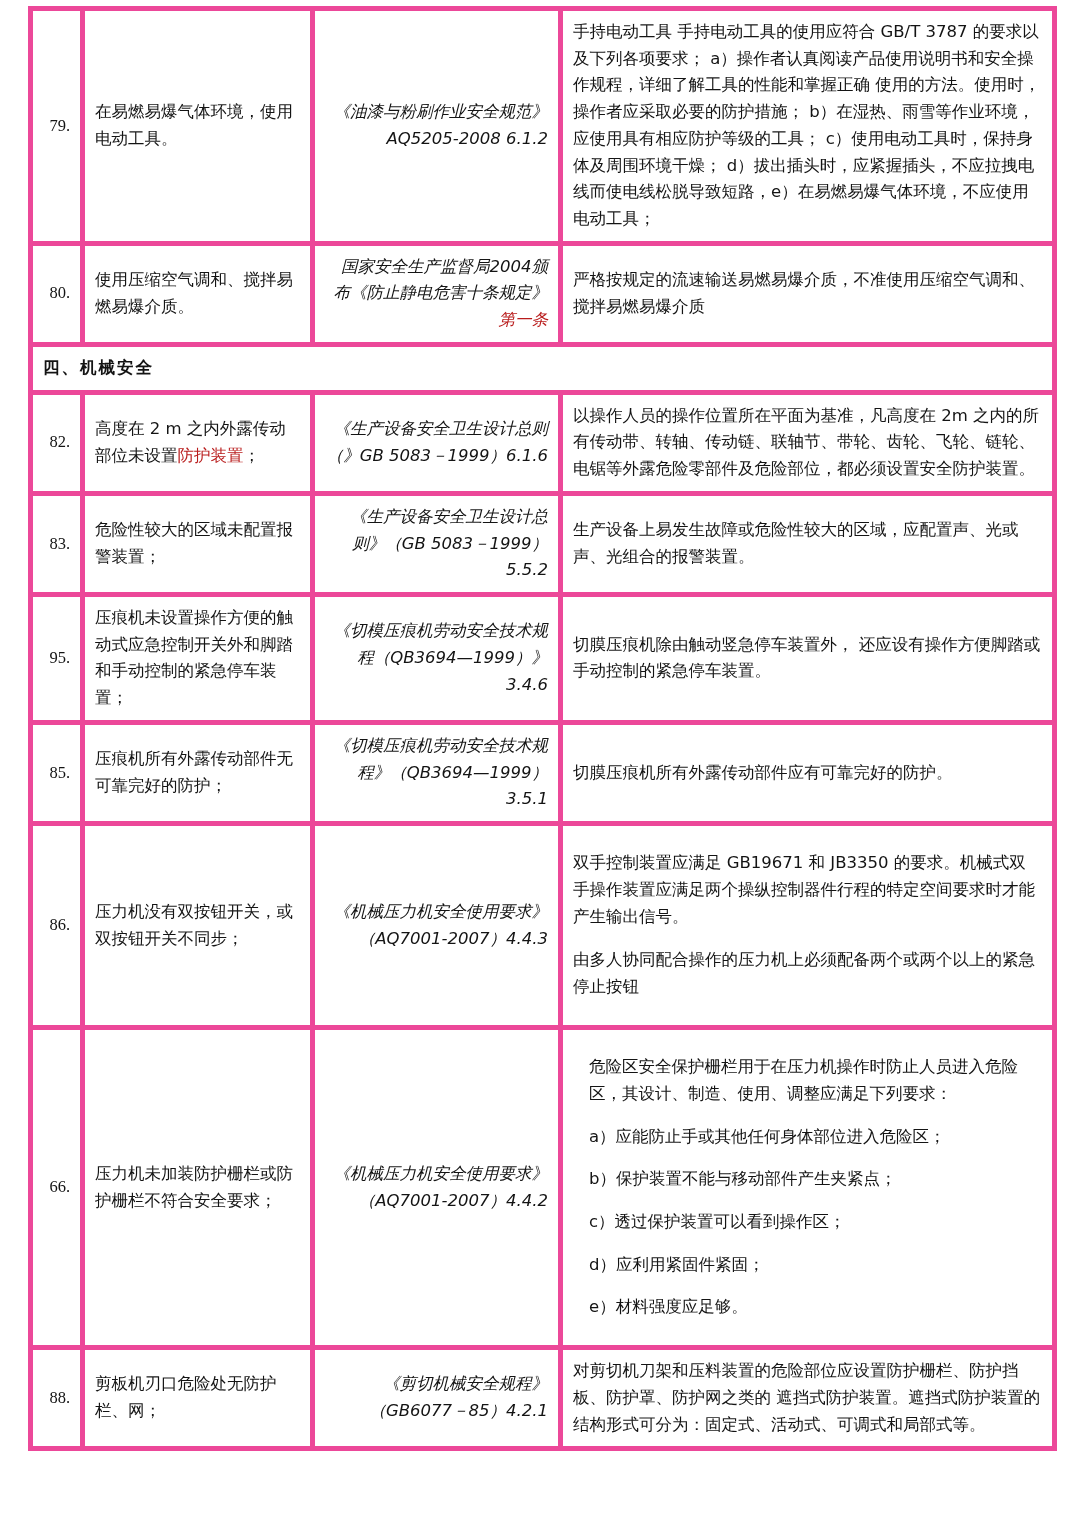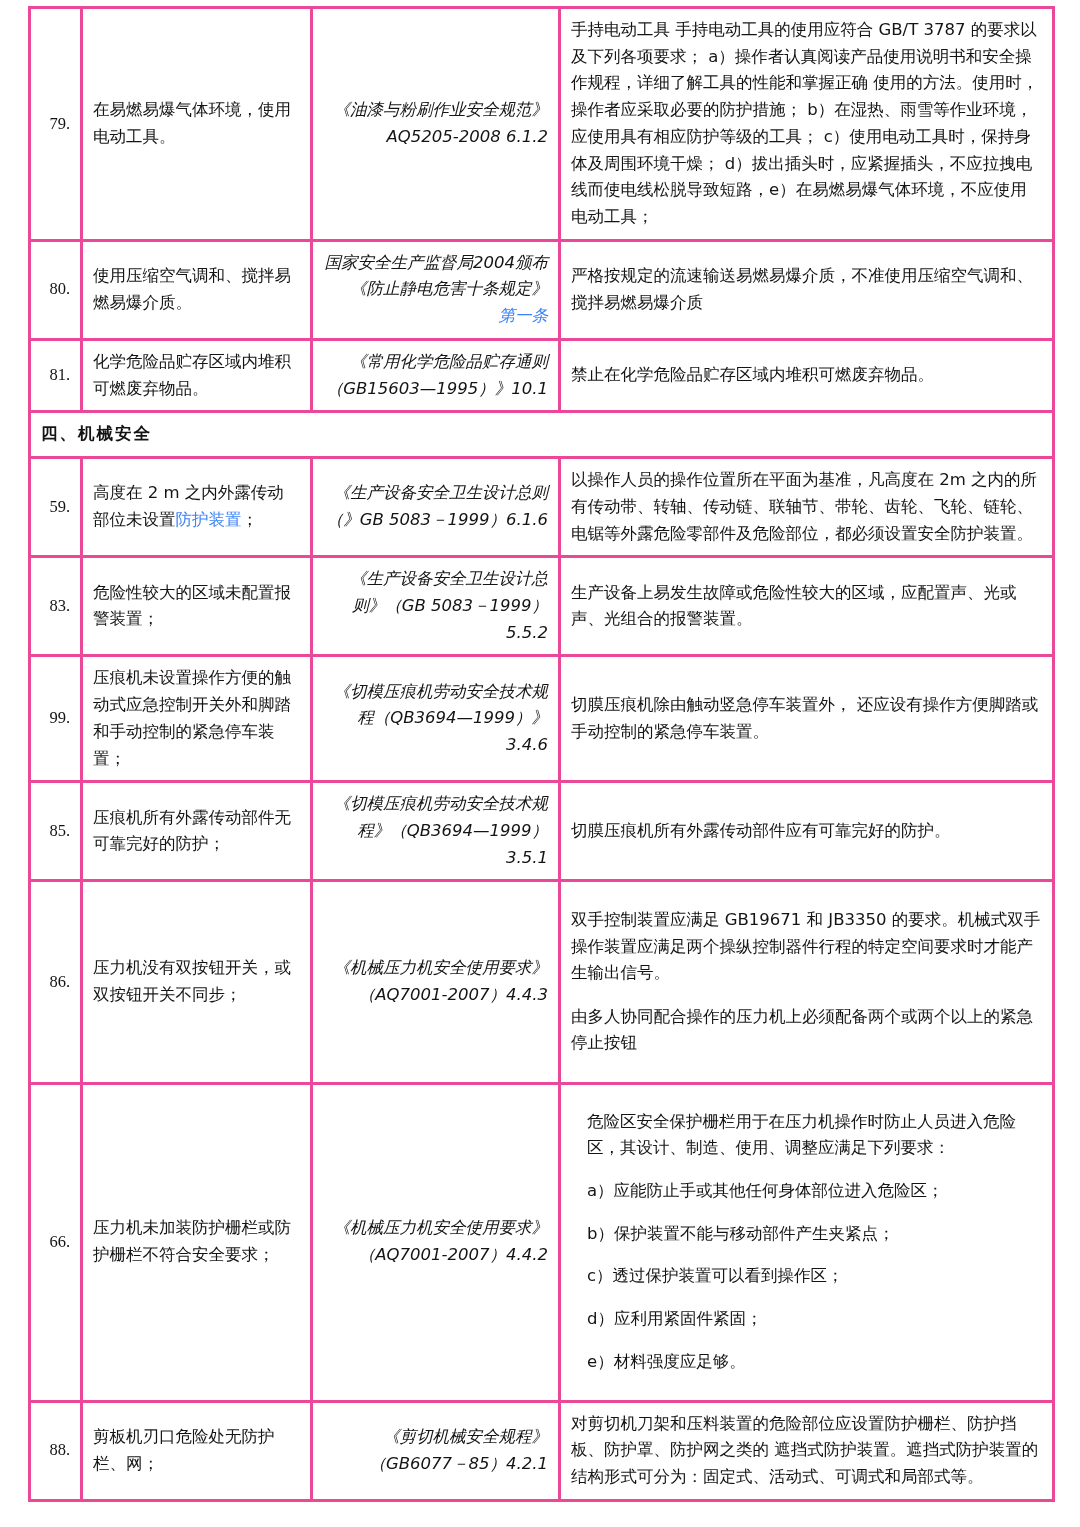--- a/index.html
+++ b/index.html
@@ -18,21 +18,21 @@
     padding: 6px 28px 10px 28px;
     background: #fff;
   }
   table.doc-table {
     width: 1024px;
     border-collapse: collapse;
     table-layout: fixed;
     border: 1.5px solid #111;
   }
   table.doc-table td {
-    border: 3px solid #ec4899;
+    border: 5px solid #ec4899;
     vertical-align: middle;
     padding: 8px 10px;
     font-size: 16.5px;
     line-height: 1.62;
     color: #141414;
   }
   col.c-num { width: 52px; }
   col.c-item { width: 230px; }
   col.c-ref { width: 248px; }
   col.c-desc { width: 494px; }
@@ -56,21 +56,21 @@
     text-align: left;
     vertical-align: middle;
   }
   td.section {
     text-align: left;
     font-weight: bold;
     font-size: 18.5px;
     letter-spacing: 2px;
     padding: 12px 0;
   }
-  .red { color: #3b82f6; }
+  .red { color: #b91c1c; }
   .desc-lines p {
     margin: 16px;
   }
 </style>
 </head>
 <body>
 
 <div class="page">
   <table class="doc-table">
     <colgroup>
@@ -87,47 +87,41 @@
         <td class="desc">手持电动工具 手持电动工具的使用应符合 GB/T 3787 的要求以及下列各项要求； a）操作者认真阅读产品使用说明书和安全操作规程，详细了解工具的性能和掌握正确 使用的方法。使用时，操作者应采取必要的防护措施； b）在湿热、雨雪等作业环境，应使用具有相应防护等级的工具； c）使用电动工具时，保持身体及周围环境干燥； d）拔出插头时，应紧握插头，不应拉拽电线而使电线松脱导致短路，e）在易燃易爆气体环境，不应使用电动工具；</td>
       </tr>
 
       <tr>
         <td class="num">80.</td>
         <td class="item">使用压缩空气调和、搅拌易燃易爆介质。</td>
         <td class="ref"><span>国家安全生产监督局2004颁布《防止静电危害十条规定》</span><br><span class="red">第一条</span></td>
         <td class="desc">严格按规定的流速输送易燃易爆介质，不准使用压缩空气调和、搅拌易燃易爆介质</td>
       </tr>
 
-      <tr>
-        <td class="num">81.</td>
-        <td class="item">化学危险品贮存区域内堆积可燃废弃物品。</td>
-        <td class="ref">《常用化学危险品贮存通则（GB15603—1995）》10.1</td>
-        <td class="desc">禁止在化学危险品贮存区域内堆积可燃废弃物品。</td>
-      </tr>
 
       <tr>
         <td class="section" colspan="4">四、机械安全</td>
       </tr>
 
       <tr>
-        <td class="num">59.</td>
+        <td class="num">82.</td>
         <td class="item"><span>高度在 2 m 之内外露传动部位未设置</span><span class="red">防护装置</span><span>；</span></td>
         <td class="ref">《生产设备安全卫生设计总则（》GB 5083－1999）6.1.6</td>
         <td class="desc">以操作人员的操作位置所在平面为基准，凡高度在 2m 之内的所有传动带、转轴、传动链、联轴节、带轮、齿轮、飞轮、链轮、电锯等外露危险零部件及危险部位，都必须设置安全防护装置。</td>
       </tr>
 
       <tr>
         <td class="num">83.</td>
         <td class="item">危险性较大的区域未配置报警装置；</td>
         <td class="ref">《生产设备安全卫生设计总则》（GB 5083－1999）5.5.2</td>
         <td class="desc">生产设备上易发生故障或危险性较大的区域，应配置声、光或声、光组合的报警装置。</td>
       </tr>
 
       <tr>
-        <td class="num">99.</td>
+        <td class="num">95.</td>
         <td class="item">压痕机未设置操作方便的触动式应急控制开关外和脚踏和手动控制的紧急停车装置；</td>
         <td class="ref">《切模压痕机劳动安全技术规程（QB3694—1999）》3.4.6</td>
         <td class="desc">切膜压痕机除由触动竖急停车装置外， 还应设有操作方便脚踏或手动控制的紧急停车装置。</td>
       </tr>
 
       <tr>
         <td class="num">85.</td>
         <td class="item">压痕机所有外露传动部件无可靠完好的防护；</td>
         <td class="ref">《切模压痕机劳动安全技术规程》（QB3694—1999）3.5.1</td>
         <td class="desc">切膜压痕机所有外露传动部件应有可靠完好的防护。</td>

